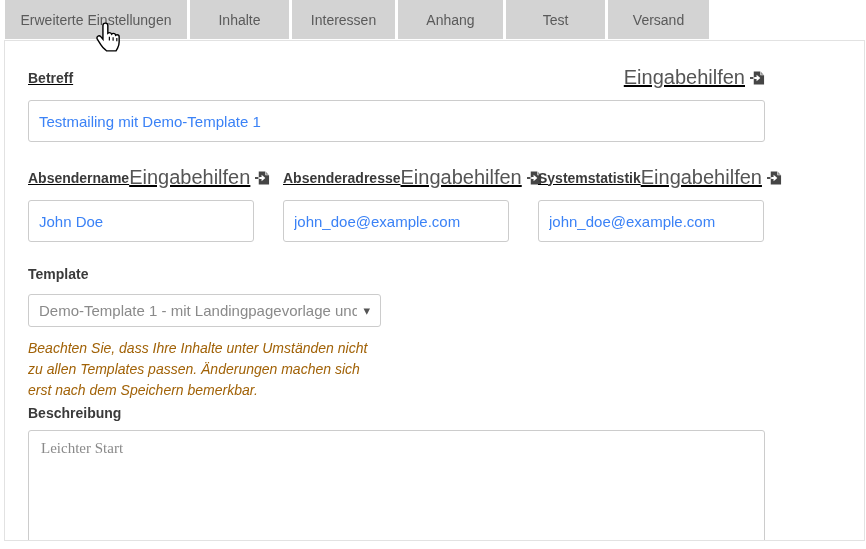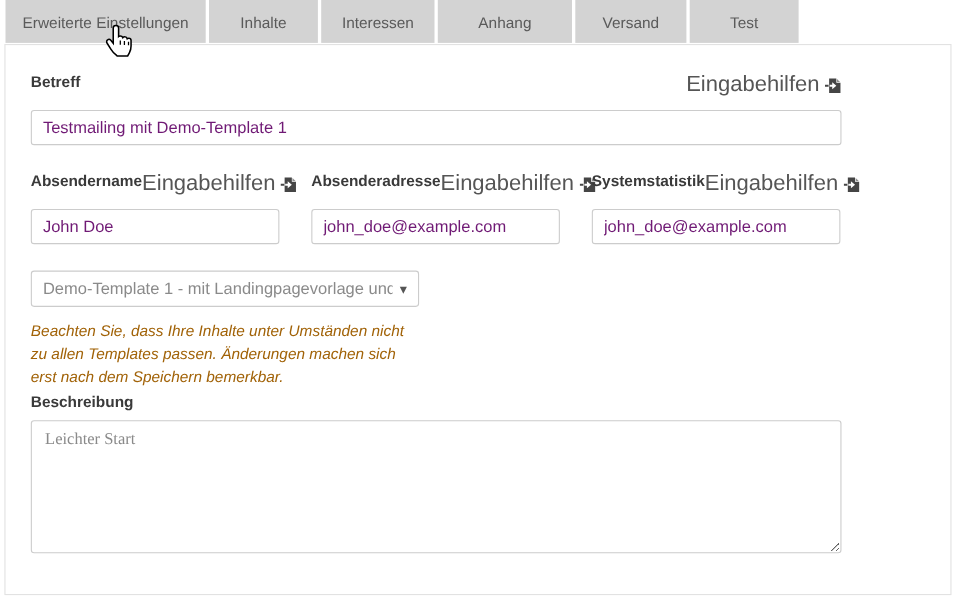--- a/index.html
+++ b/index.html
@@ -10,40 +10,40 @@
   .tabs { display: flex; padding-left: 5px; height: 40px; column-gap: 3px; position: relative; z-index: 2; }
   .tab {
     height: 39px; background: #d3d3d3; color: #5a5a5a; font-size: 14px;
     display: flex; align-items: center; justify-content: center;
     cursor: pointer; white-space: nowrap; flex: 0 0 auto;
   }
   .tab.active {
     background: #fff; color: #b5b5b5; height: 41px; margin-bottom: -2px;
   }
   .tab-w0 { width: 150px; } .tab-w1 { width: 182px; } .tab-w2 { width: 99px; }
-  .tab-w3 { width: 103px; } .tab-w4 { width: 122px; } .tab-w5 { width: 99px; }
+  .tab-w3 { width: 103px; } .tab-w4 { width: 105px; } .tab-w5 { width: 99px; }
   .tab-w6 { width: 101px; }
 
   
   .panel {
     position: relative; z-index: 1;
     margin: 0 1px 0 4px; height: 501px;
     border: 1px solid #e2e2e2; background: #fff;
     padding: 25px 0 0 23px; overflow: hidden;
   }
 
   .lbl { font-size: 14px; font-weight: bold; color: #3a3a3a; }
-  .link-row { display: flex; justify-content: space-between; align-items: flex-start; margin-bottom: 11px; }
+  .link-row { display: flex; justify-content: space-between; align-items: center; margin-bottom: 11px; text-decoration: underline; }
   .helper-link { font-size: 20px; color: #555; display: inline-flex; align-items: center; gap: 5px; cursor: pointer; text-decoration: none; }
   .helper-link svg { display: block; }
 
   .inp {
-    display: block; height: 32px; border: 1px solid #ccc; border-radius: 3px;
+    display: block; height: 42px; border: 1px solid #ccc; border-radius: 3px;
     font-family: "Liberation Sans", "DejaVu Sans", sans-serif;
-    font-size: 15px; color: #701a75; padding: 0 10px; background: #fff; outline: none;
+    font-size: 15px; color: #3b82f6; padding: 0 10px; background: #fff; outline: none;
   }
   .w-full { width: 737px; }
   .w-col  { width: 226px; }
 
   .section { margin-top: 24px; }
   .cols3 { display: flex; column-gap: 29px; }
   .col { width: 226px; }
 
   .cols2 { display: flex; column-gap: 30px; }
   .colL { width: 353px; }
@@ -73,22 +73,22 @@
   .cursor-overlay { position: absolute; left: 96px; top: 21px; z-index: 10; pointer-events: none; }
 </style>
 </head>
 <body>
 
 <div class="tabs">
   <div class="tab tab-w1">Erweiterte Einstellungen</div>
   <div class="tab tab-w2">Inhalte</div>
   <div class="tab tab-w3">Interessen</div>
   <div class="tab tab-w4">Anhang</div>
+  <div class="tab tab-w5">Test</div>
   <div class="tab tab-w6">Versand</div>
-  <div class="tab tab-w5">Test</div>
 </div>
 
 <div class="panel">
 
   <div>
     <div class="link-row w-full">
       <span class="lbl">Betreff</span>
       <a class="helper-link">
         <span>Eingabehilfen</span>
         <span>
@@ -155,20 +155,23 @@
             </svg>
           </span>
         </a>
       </div>
       <input class="inp w-col" value="john_doe@example.com" style="">
     </div>
   </div>
 
   <div class="section cols2">
     <div class="colL">
+      <div class="lbl-row">
+        <span class="lbl">Template</span>
+      </div>
       <div class="select">
         <span class="sel-text">Demo-Template 1 - mit Landingpagevorlage und ...</span>
         <span class="caret">▾</span>
       </div>
       <div class="note noteL">Beachten Sie, dass Ihre Inhalte unter Umständen nicht zu allen Templates passen. Änderungen machen sich erst nach dem Speichern bemerkbar.</div>
     </div>
 
   </div>
 
   <div class="beschreibung">

